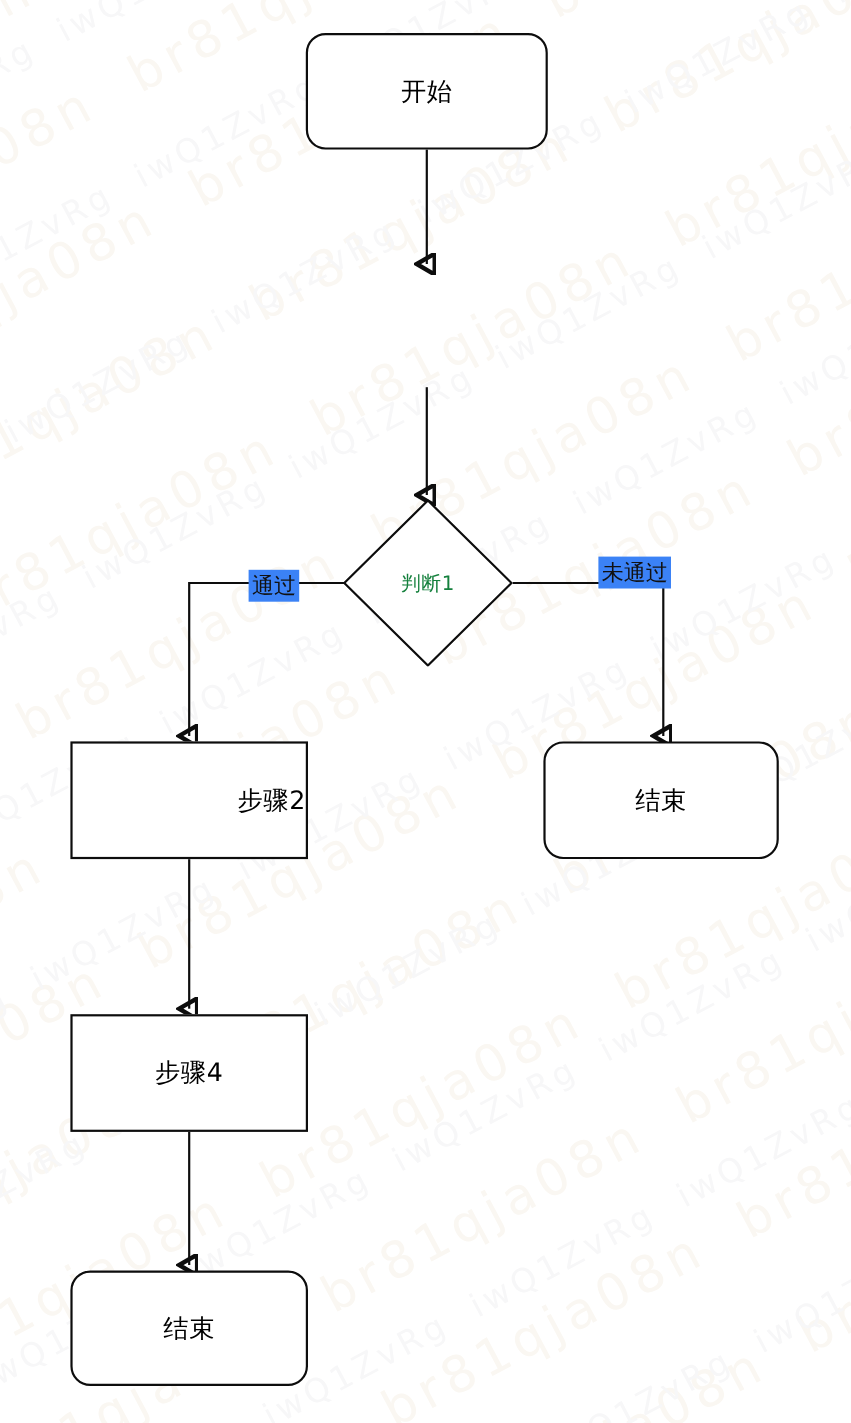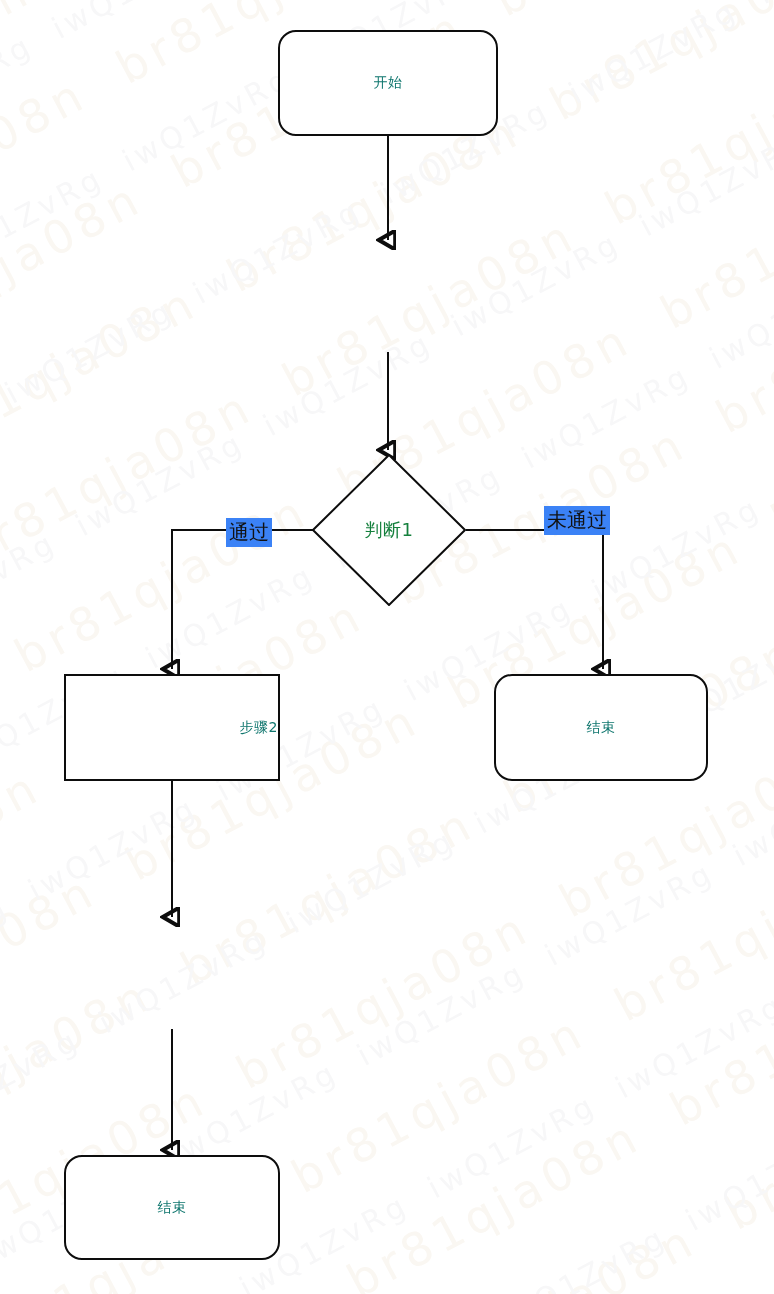--- a/index.html
+++ b/index.html
@@ -62,22 +62,22 @@
   }
   
   .node {
     position: absolute;
     box-sizing: border-box;
     border: 2px solid #0d0d0d;
     background: #ffffff;
     display: flex;
     align-items: center;
     justify-content: center;
-    color: #0f766e;
-    font-size: 14px;
+    color: #000000;
+    font-size: 23px;
     letter-spacing: 0.5px;
   }
   .node.rounded {
     border-radius: 18px;
   }
   .node.rect {
     border-radius: 0;
   }
   .node-label {
     display: block;
@@ -196,18 +196,21 @@
   </div>
 
   <div class="node rect" style="left:64px; top:674px; width:216px; height:107px;justify-content:flex-end;">
     <span class="node-label">步骤2</span>
   </div>
 
   <div class="node rounded" style="left:494px; top:674px; width:214px; height:107px;">
     <span class="node-label">结束</span>
   </div>
 
+  <div class="node rect" style="left:64px; top:922px; width:216px; height:107px;">
+    <span class="node-label">步骤4</span>
+  </div>
 
   <div class="node rounded" style="left:64px; top:1155px; width:216px; height:105px;">
     <span class="node-label">结束</span>
   </div>
 
 </div>
 
 </body></html>

